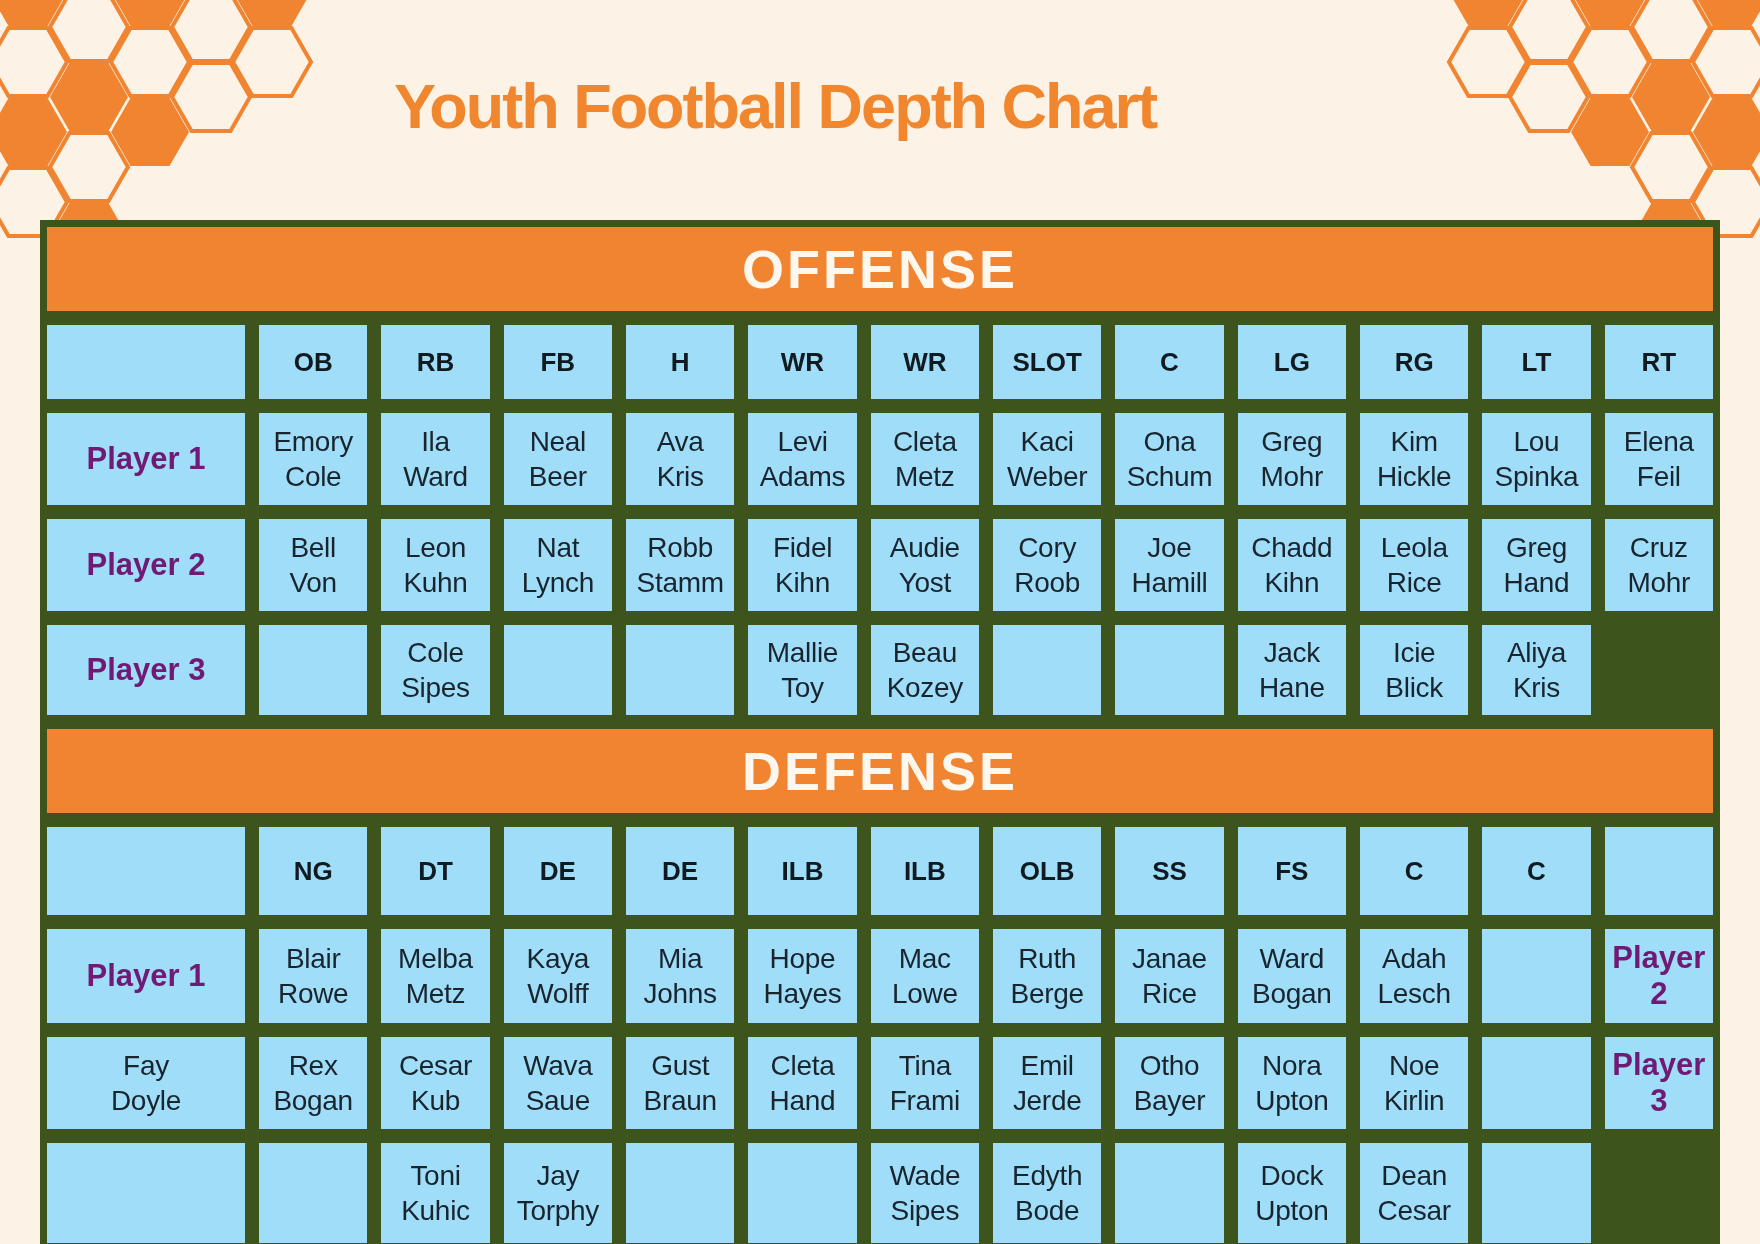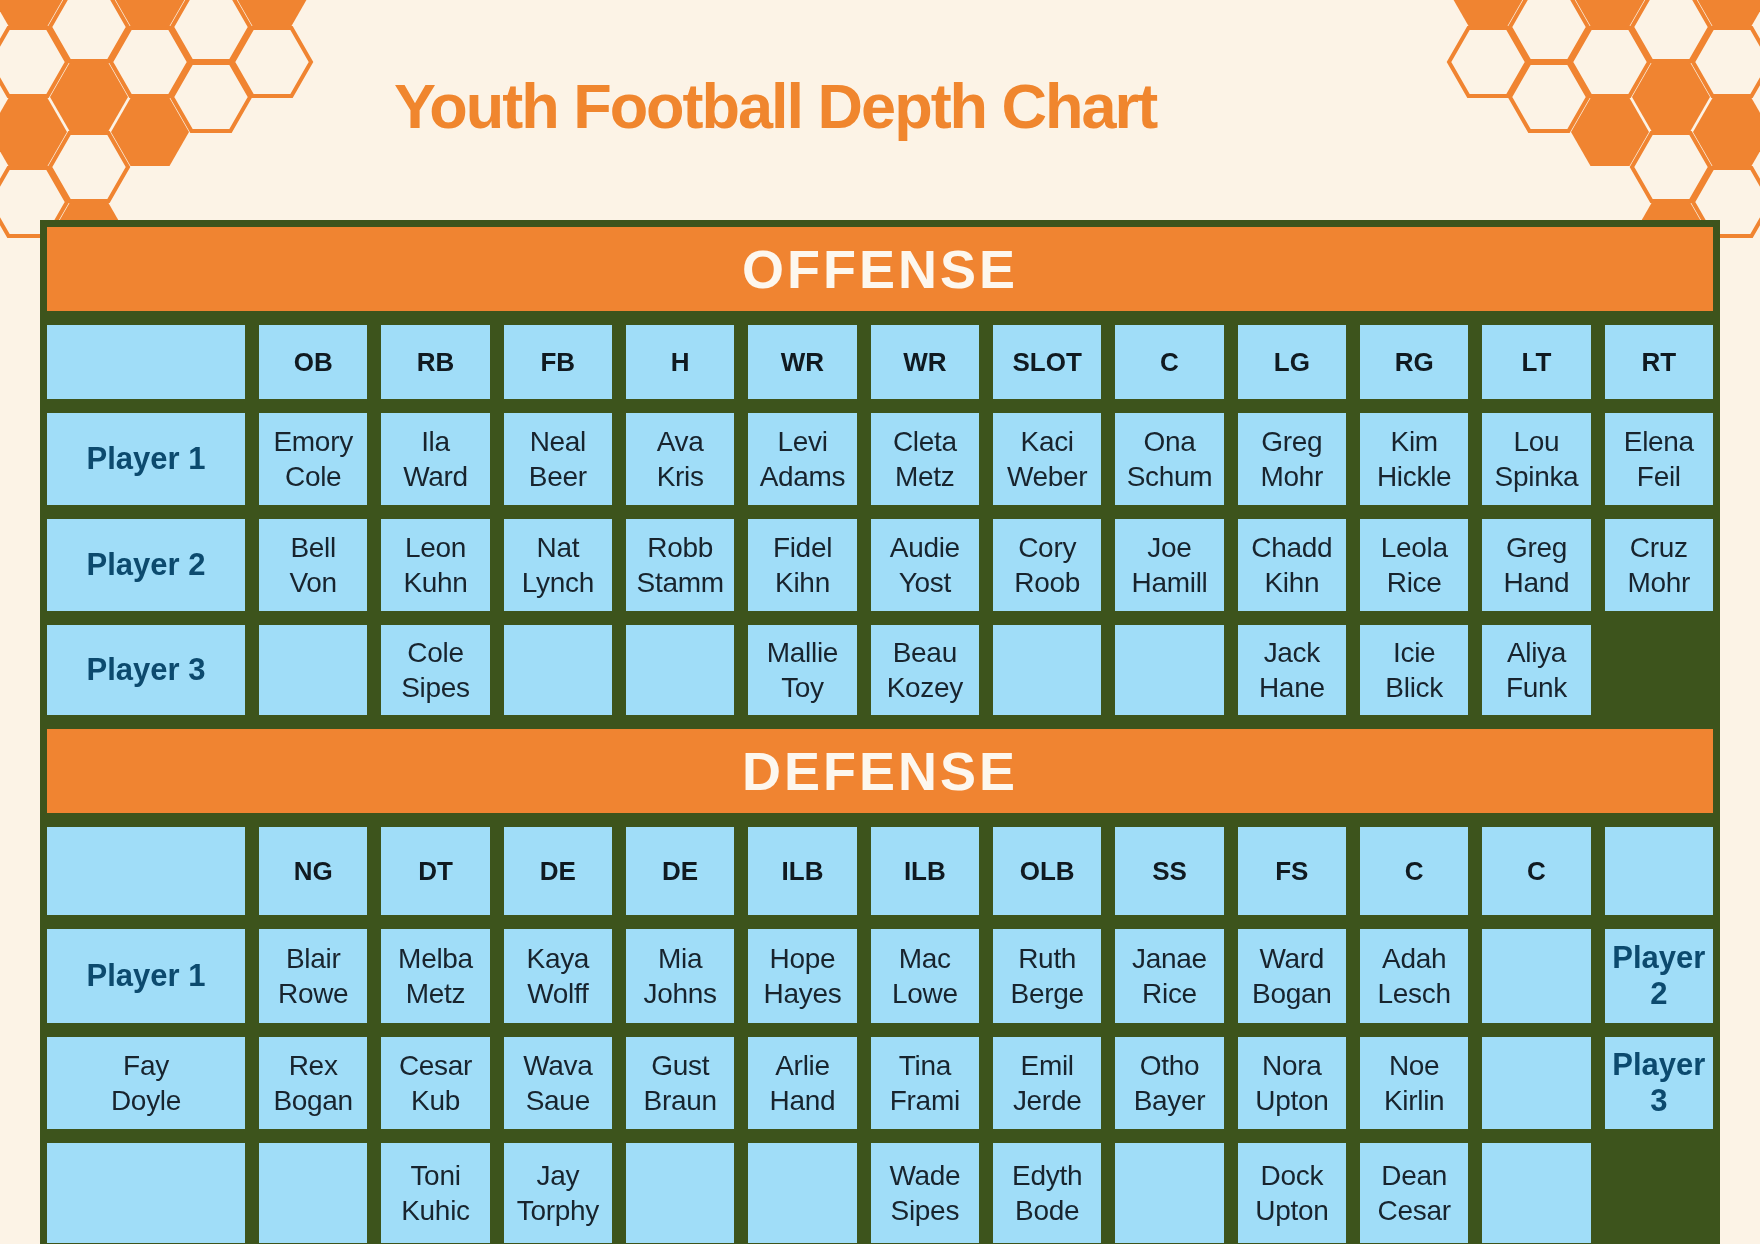--- a/index.html
+++ b/index.html
@@ -39,21 +39,21 @@
     font-size:54px; font-weight:bold; letter-spacing:3px;
   }
   .cell {
     background:#A0DDF8;
     display:flex; align-items:center; justify-content:center;
     text-align:center;
     color:#18242E;
     overflow:hidden;
   }
   .pos { font-weight:bold; font-size:26px; color:#101A21; }
-  .rowlabel { font-weight:bold; font-size:31px; color:#0c4a6e; }
+  .rowlabel { font-weight:bold; font-size:31px; color:#701a75; }
   .name { font-size:28px; line-height:1.26; word-spacing:500px; letter-spacing:-0.3px; }
   .deco { position:absolute; top:0; }
   .deco-left { left:0; }
   .deco-right { right:0; }
 </style>
 </head>
 <body>
 
 <svg class="deco deco-left" width="360" height="258" viewBox="0 0 360 258">
     <polygon points="-11,-8 8.5,-42 47.5,-42 67,-8 47.5,26 8.5,26" fill="#F08431"></polygon>
@@ -138,21 +138,21 @@
     <div class="cell name"></div>
     <div class="cell name">Cole Sipes</div>
     <div class="cell name"></div>
     <div class="cell name"></div>
     <div class="cell name">Mallie Toy</div>
     <div class="cell name">Beau Kozey</div>
     <div class="cell name"></div>
     <div class="cell name"></div>
     <div class="cell name">Jack Hane</div>
     <div class="cell name">Icie Blick</div>
-    <div class="cell name">Aliya Funk</div>
+    <div class="cell name">Aliya Kris</div>
     <div class="banner">DEFENSE</div>
     <div class="cell"></div>
     <div class="cell pos">NG</div>
     <div class="cell pos">DT</div>
     <div class="cell pos">DE</div>
     <div class="cell pos">DE</div>
     <div class="cell pos">ILB</div>
     <div class="cell pos">ILB</div>
     <div class="cell pos">OLB</div>
     <div class="cell pos">SS</div>
@@ -171,21 +171,21 @@
     <div class="cell name">Janae Rice</div>
     <div class="cell name">Ward Bogan</div>
     <div class="cell name">Adah Lesch</div>
     <div class="cell name"></div>
     <div class="cell rowlabel">Player 2</div>
     <div class="cell name">Fay Doyle</div>
     <div class="cell name">Rex Bogan</div>
     <div class="cell name">Cesar Kub</div>
     <div class="cell name">Wava Saue</div>
     <div class="cell name">Gust Braun</div>
-    <div class="cell name">Arlie Hand</div>
+    <div class="cell name">Cleta Hand</div>
     <div class="cell name">Tina Frami</div>
     <div class="cell name">Emil Jerde</div>
     <div class="cell name">Otho Bayer</div>
     <div class="cell name">Nora Upton</div>
     <div class="cell name">Noe Kirlin</div>
     <div class="cell name"></div>
     <div class="cell rowlabel">Player 3</div>
     <div class="cell name"></div>
     <div class="cell name"></div>
     <div class="cell name">Toni Kuhic</div>

